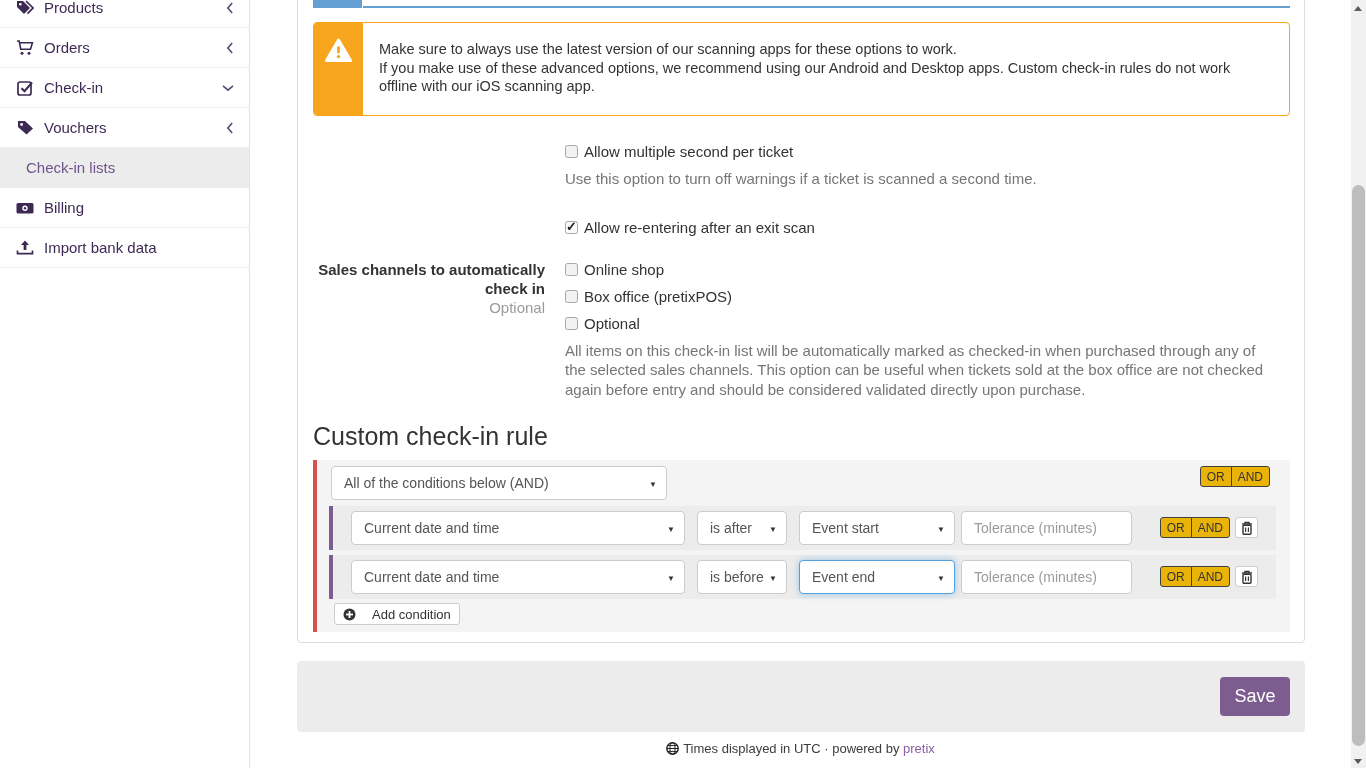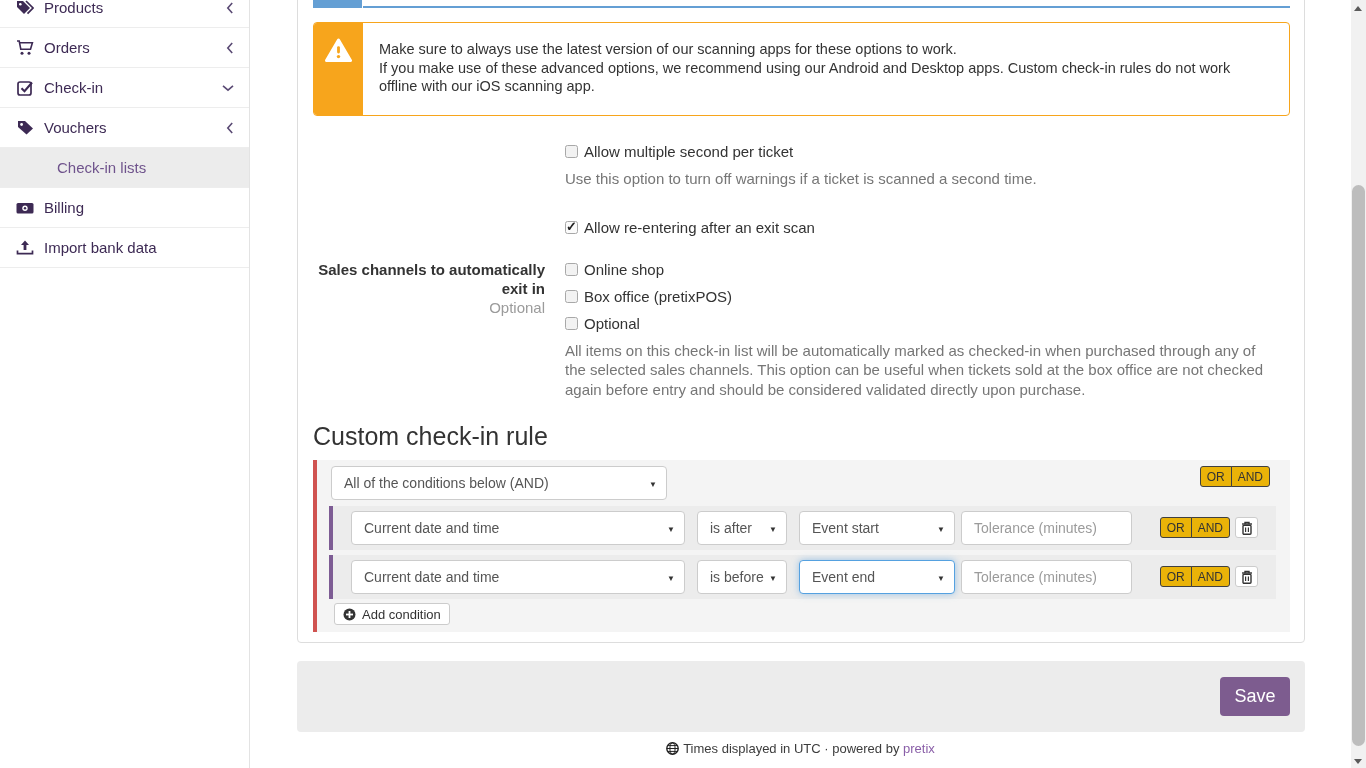--- a/index.html
+++ b/index.html
@@ -6,21 +6,21 @@
   html,body { width:1366px; height:768px; }
   body { font-family:"Liberation Sans","DejaVu Sans",sans-serif; background:#fff; }
   .screen { position:relative; width:1366px; height:768px; overflow:hidden; background:#fff; }
 
   
   .sidebar { position:absolute; left:0; top:0; width:250px; height:768px; background:#fff; border-right:1px solid #e3e3e3; }
   .nav { list-style:none; margin-top:-12px; }
   .nav li { position:relative; height:40px; display:flex; align-items:center; padding:0 15px; border-bottom:1px solid #ededed; color:#3d2a54; font-size:15px; cursor:pointer; }
   .nav li .ic { width:20px; margin-right:9px; display:flex; align-items:center; justify-content:center; }
   .nav li .chev { position:absolute; right:15px; display:flex; align-items:center; color:#5a4a74; }
-  .nav li.sub { padding-left:57px; color:#6f538c; background:#ececec; }
+  .nav li.sub { padding-left:26px; color:#6f538c; background:#ececec; }
 
   
   .content { position:absolute; left:250px; top:0; width:1101px; height:768px; }
   .panel-outline { position:absolute; left:47px; top:-12px; width:1008px; height:655px; border:1px solid #ddd; border-radius:4px; pointer-events:none; }
 
   .blue-icon-frag { position:absolute; left:63px; top:0; width:49px; height:8px; background:var(--blue); }
   .blue-border-frag { position:absolute; left:113px; top:6px; width:927px; height:2px; background:var(--blue); }
 
   .alert-warning { position:absolute; left:63px; top:22px; width:977px; height:94px; background:#fff; border:1px solid var(--orange); border-radius:4px; display:flex; overflow:hidden; }
   .alert-icon-col { width:49px; background:var(--orange); display:flex; justify-content:center; align-items:flex-start; padding-top:15px; flex:none; }
@@ -61,21 +61,21 @@
   .cond-row { position:absolute; left:12px; width:947px; height:44px; background:#ececec; border-left:4px solid var(--purple); }
   .cond-row.r1 { top:46px; }
   .cond-row.r2 { top:95px; }
   .sel-var { left:18px; top:5px; width:334px; }
   .sel-op  { left:364px; top:5px; width:90px; }
   .sel-val { left:466px; top:5px; width:156px; }
   .tol { position:absolute; left:628px; top:5px; width:171px; height:34px; border:1px solid #ccc; border-radius:4px; padding:0 12px; font-size:14px; color:#555; background:#fff; font-family:inherit; }
   .tol::placeholder { color:#9b9b9b; }
   .row-actions { position:absolute; right:18px; top:11px; display:flex; }
 
-  .add-btn { position:absolute; left:17px; top:143px; display:inline-flex; align-items:center; gap:6px; background:#fff; border:1px solid #ccc; border-radius:3px; height:22px; padding:0 8px; font-size:13px; color:#333; cursor:pointer; font-family:inherit; }
+  .add-btn { position:absolute; left:17px; top:143px; display:inline-flex; align-items:center; gap:16px; background:#fff; border:1px solid #ccc; border-radius:3px; height:22px; padding:0 8px; font-size:13px; color:#333; cursor:pointer; font-family:inherit; }
 
   .save-panel { position:absolute; left:47px; top:661px; width:1008px; height:71px; background:#ececec; border-radius:4px; }
   .save-btn { position:absolute; right:15px; top:16px; width:70px; height:39px; background:var(--save); color:#fff; font-size:18px; border:none; border-radius:4px; cursor:pointer; font-family:inherit; }
 
   .page-footer { position:absolute; left:0; top:741px; width:1101px; text-align:center; font-size:13px; color:#3c3c3c; }
   .page-footer a { color:var(--link); text-decoration:none; }
   .page-footer svg { vertical-align:-2px; margin-right:4px; }
 
   
   .scrollbar { position:absolute; right:0; top:0; width:15px; height:768px; background:#f1f1f1; }
@@ -202,21 +202,21 @@
     </div>
 
     <div class="fg-reentry">
       <div class="cb-row">
         <input type="checkbox" class="cb" checked="" style="">
         <span class="cb-label">Allow re-entering after an exit scan</span>
       </div>
     </div>
 
     <div class="fg-sc-label">
-      <div class="lbl">Sales channels to automatically exit in</div>
+      <div class="lbl">Sales channels to automatically check in</div>
       <div class="opt">Optional</div>
     </div>
     <div class="fg-sc">
       <div class="cb-row">
         <input type="checkbox" class="cb" style="">
         <span class="cb-label">Online shop</span>
       </div>
       <div class="cb-row">
         <input type="checkbox" class="cb" style="">
         <span class="cb-label">Box office (pretixPOS)</span>

